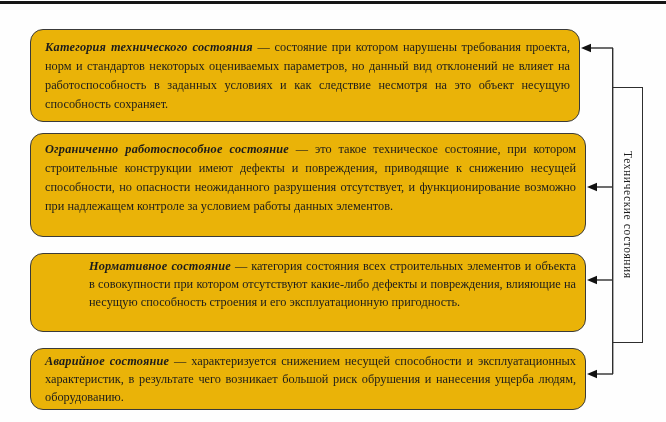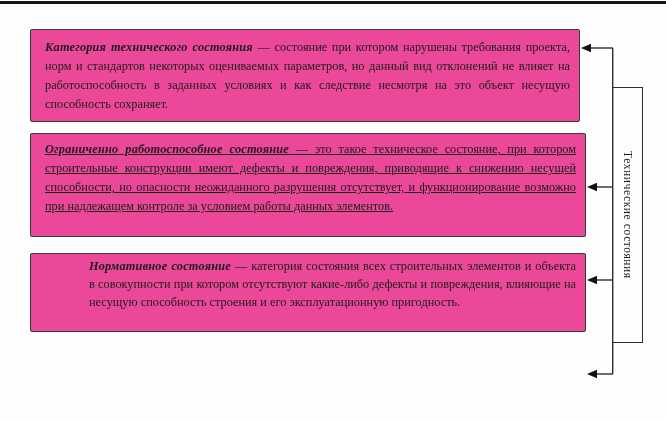--- a/index.html
+++ b/index.html
@@ -21,36 +21,36 @@
     left: 0;
     top: 1px;
     width: 666px;
     height: 2.5px;
     background: #151515;
   }
   .box {
     position: absolute;
     left: 30px;
     box-sizing: border-box;
-    background: #ec4899;
+    background: #eab308;
     border: 1.4px solid #3a3a3a;
-    border-radius: 2px;
+    border-radius: 13px;
     overflow: hidden;
   }
   .box .txt {
     margin: 0;
     font-size: 12.3px;
     text-align: justify;
     text-justify: inter-word;
     color: #1c1c1c;
   }
   .box .txt b i { letter-spacing: 0.2px; }
   .b1 { top: 29px;  height: 93px;  width: 550px; }
   .b1 .txt { padding: 8px 9px 0 14px;  line-height: 19px; }
-  .b2 { top: 133px; height: 104px; width: 556px; text-decoration: underline; }
+  .b2 { top: 133px; height: 104px; width: 556px; }
   .b2 .txt { padding: 6px 9px 0 14px;  line-height: 19px; }
   .b3 { top: 253px; height: 79px;  width: 556px; padding-left: 44px; }
   .b3 .txt { padding: 3px 9px 0 14px;  line-height: 18px; }
   .b4 { top: 348px; height: 62px;  width: 556px; }
   .b4 .txt { padding: 3px 9px 0 14px;  line-height: 18px; }
 
   .side-bar {
     position: absolute;
     left: 612px;
     top: 87px;
@@ -92,20 +92,23 @@
   </div>
 
   <div class="box b2">
     <p class="txt"><b><i>Ограниченно работоспособное состояние</i></b> <span>—</span> <span>это такое техническое состояние, при котором строительные конструкции имеют дефекты и повреждения, приводящие к снижению несущей способности, но опасности неожиданного разрушения отсутствует, и функционирование возможно при надлежащем контроле за условием работы данных элементов.</span></p>
   </div>
 
   <div class="box b3">
     <p class="txt"><b><i>Нормативное состояние</i></b> <span>—</span> <span>категория состояния всех строительных элементов и объекта в совокупности при котором отсутствуют какие-либо дефекты и повреждения, влияющие на несущую способность строения и его эксплуатационную пригодность.</span></p>
   </div>
 
+  <div class="box b4">
+    <p class="txt"><b><i>Аварийное состояние</i></b> <span>—</span> <span>характеризуется снижением несущей способности и эксплуатационных характеристик, в результате чего возникает большой риск обрушения и нанесения ущерба людям, оборудованию.</span></p>
+  </div>
 
   <div class="side-bar">
     <span class="v-text">Технические состояния</span>
   </div>
 
   <svg class="connectors" width="666" height="422" viewBox="0 0 666 422">
 
     <line x1="612.7" y1="48" x2="612.7" y2="374"></line>
 
     <line x1="590" y1="48" x2="613" y2="48"></line>

